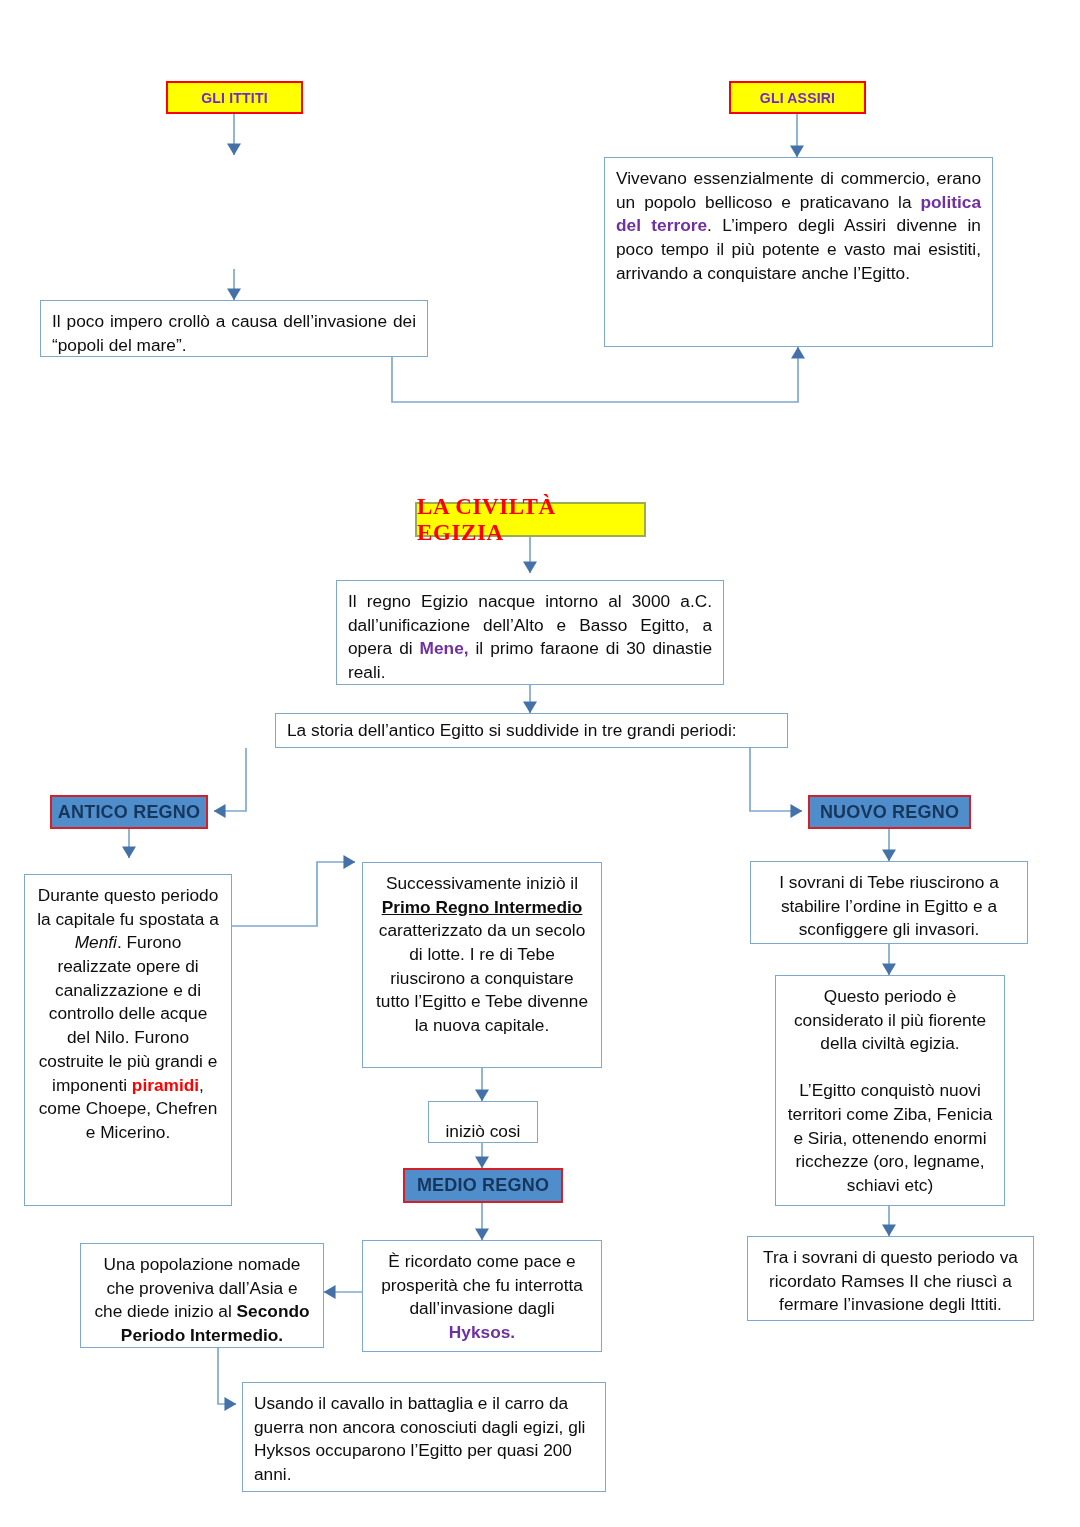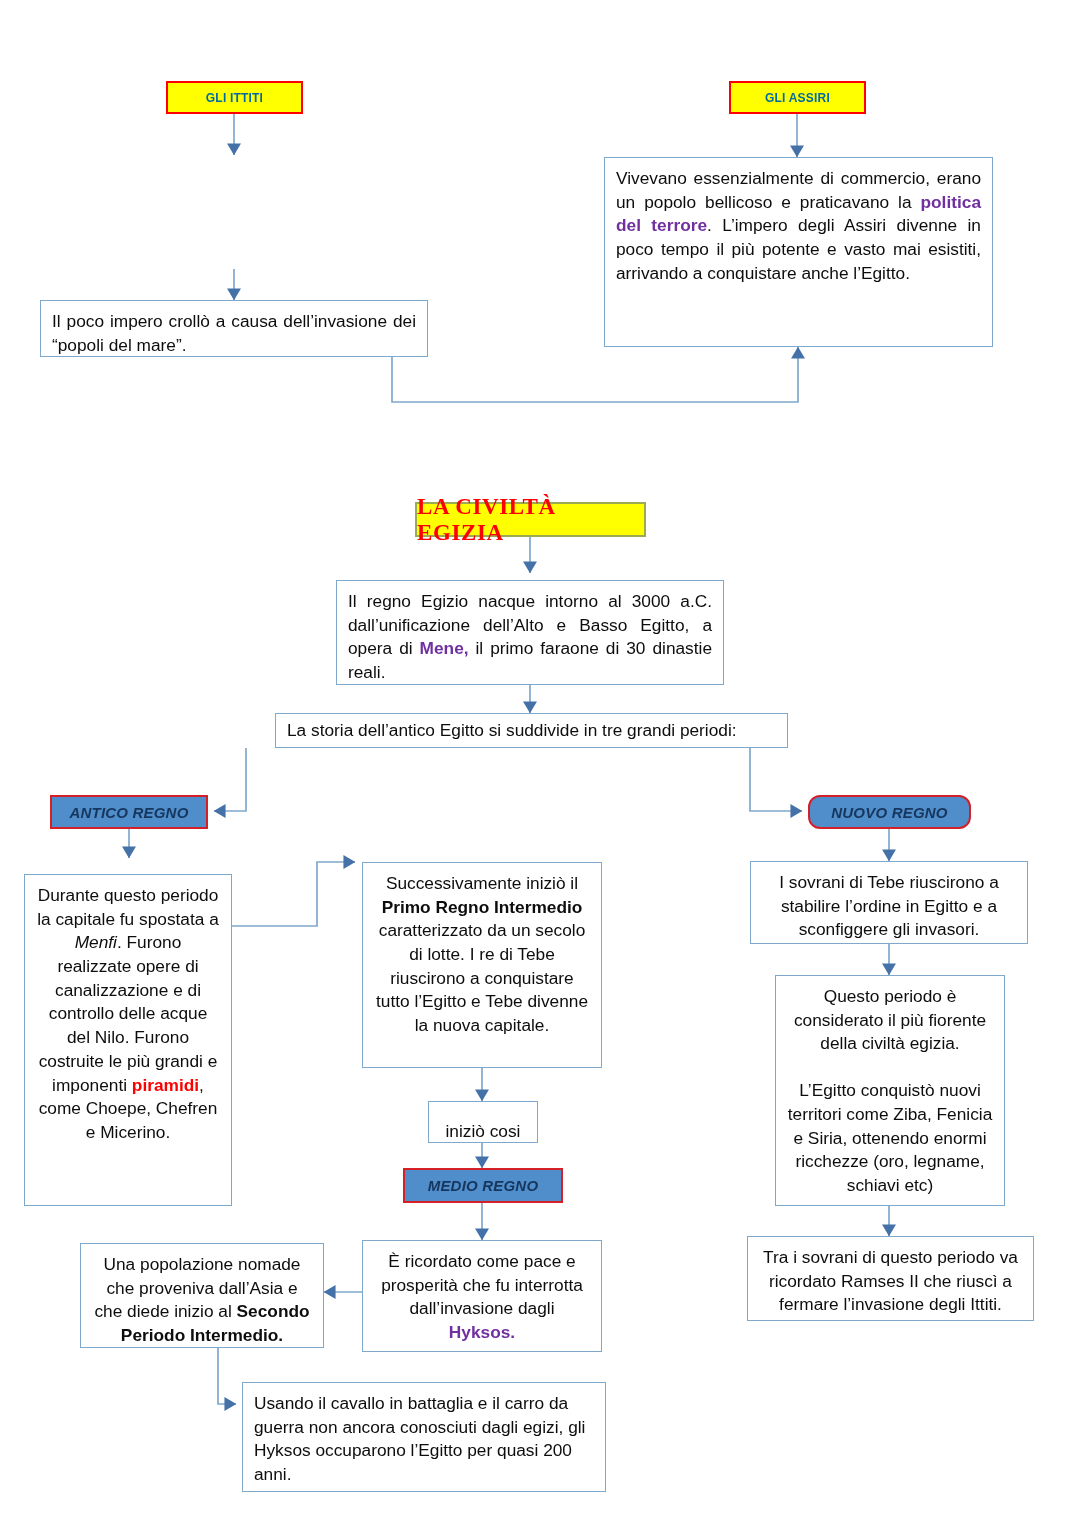--- a/index.html
+++ b/index.html
@@ -47,61 +47,60 @@
     text-align: justify;
     text-align-last: left;
   }
   .txt.ctr { text-align: center; }
   .txt.lead { text-align: left; }
 
   
   .chip-yellow {
     background: #ffff00;
     border: 2.4px solid #ff0000;
-    color: #0369a1;
+    color: #6d28d9;
     font-weight: bold;
-    font-size: 12px;
+    font-size: 14px;
     display: flex;
     align-items: center;
     justify-content: center;
     letter-spacing: .2px;
   }
   .chip-yellow.serif-red {
     color: #ff0000;
     border-color: #9bab52;
     font-family: "Liberation Serif", serif;
     font-size: 23px;
     letter-spacing: .6px;
   }
   
   .chip-blue {
     background: #4f8ecb;
     border: 2.4px solid #d62027;
     color: #17365d;
     font-weight: bold;
-    font-size: 15px;
+    font-size: 18px;
     display: flex;
     align-items: center;
     justify-content: center;
     letter-spacing: .2px;
-    font-style: italic;
   }
   
   .chip-plain {
     border: 1.6px solid #7fa8cd;
     font-size: 17.3px;
     display: flex;
     align-items: flex-end;
     justify-content: center;
     color: #0d0d0d;
   }
   .hl-purple { color: #7030a0; font-weight: bold; }
   .hl-red    { color: #ff0000; font-weight: bold; }
   .it        { font-style: italic; }
-  .bu        { font-weight: bold; }
+  .bu        { font-weight: bold; text-decoration: underline; }
   .bd        { font-weight: bold; }
 </style>
 </head>
 <body>
 
 <div id="canvas">
 
   <svg id="links" viewBox="0 0 1080 1527" width="1080" height="1527">
     <defs>
       <marker id="ar-d" markerWidth="9" markerHeight="9" refX="4.5" refY="7.4" orient="0" markerUnits="strokeWidth">
@@ -211,21 +210,21 @@
   </div>
 
   <div class="node txt ctr" style="left:80px; top:1243px; width:244px; height:105px;">
     <span>Una popolazione nomade che proveniva dall’Asia e che diede inizio al </span><span class="bd">Secondo Periodo Intermedio.</span>
   </div>
 
   <div class="node txt lead" style="left:242px; top:1382px; width:364px; height:110px;">
     <span>Usando il cavallo in battaglia e il carro da guerra non ancora conosciuti dagli egizi, gli Hyksos occuparono l’Egitto per quasi 200 anni.</span>
   </div>
 
-  <div class="node chip-blue" style="left:808px; top:795px; width:163px; height:34px;border-radius:12px;">
+  <div class="node chip-blue" style="left:808px; top:795px; width:163px; height:34px;">
     <span>NUOVO REGNO</span>
   </div>
 
   <div class="node txt ctr" style="left:750px; top:861px; width:278px; height:83px;">
     <span>I sovrani di Tebe riuscirono a stabilire l’ordine in Egitto e a sconfiggere gli invasori.</span>
   </div>
 
   <div class="node txt ctr" style="left:775px; top:975px; width:230px; height:231px;">
     <div>Questo periodo è considerato il più fiorente della civiltà egizia.</div>
     <div style="height:1.35em;"></div>

